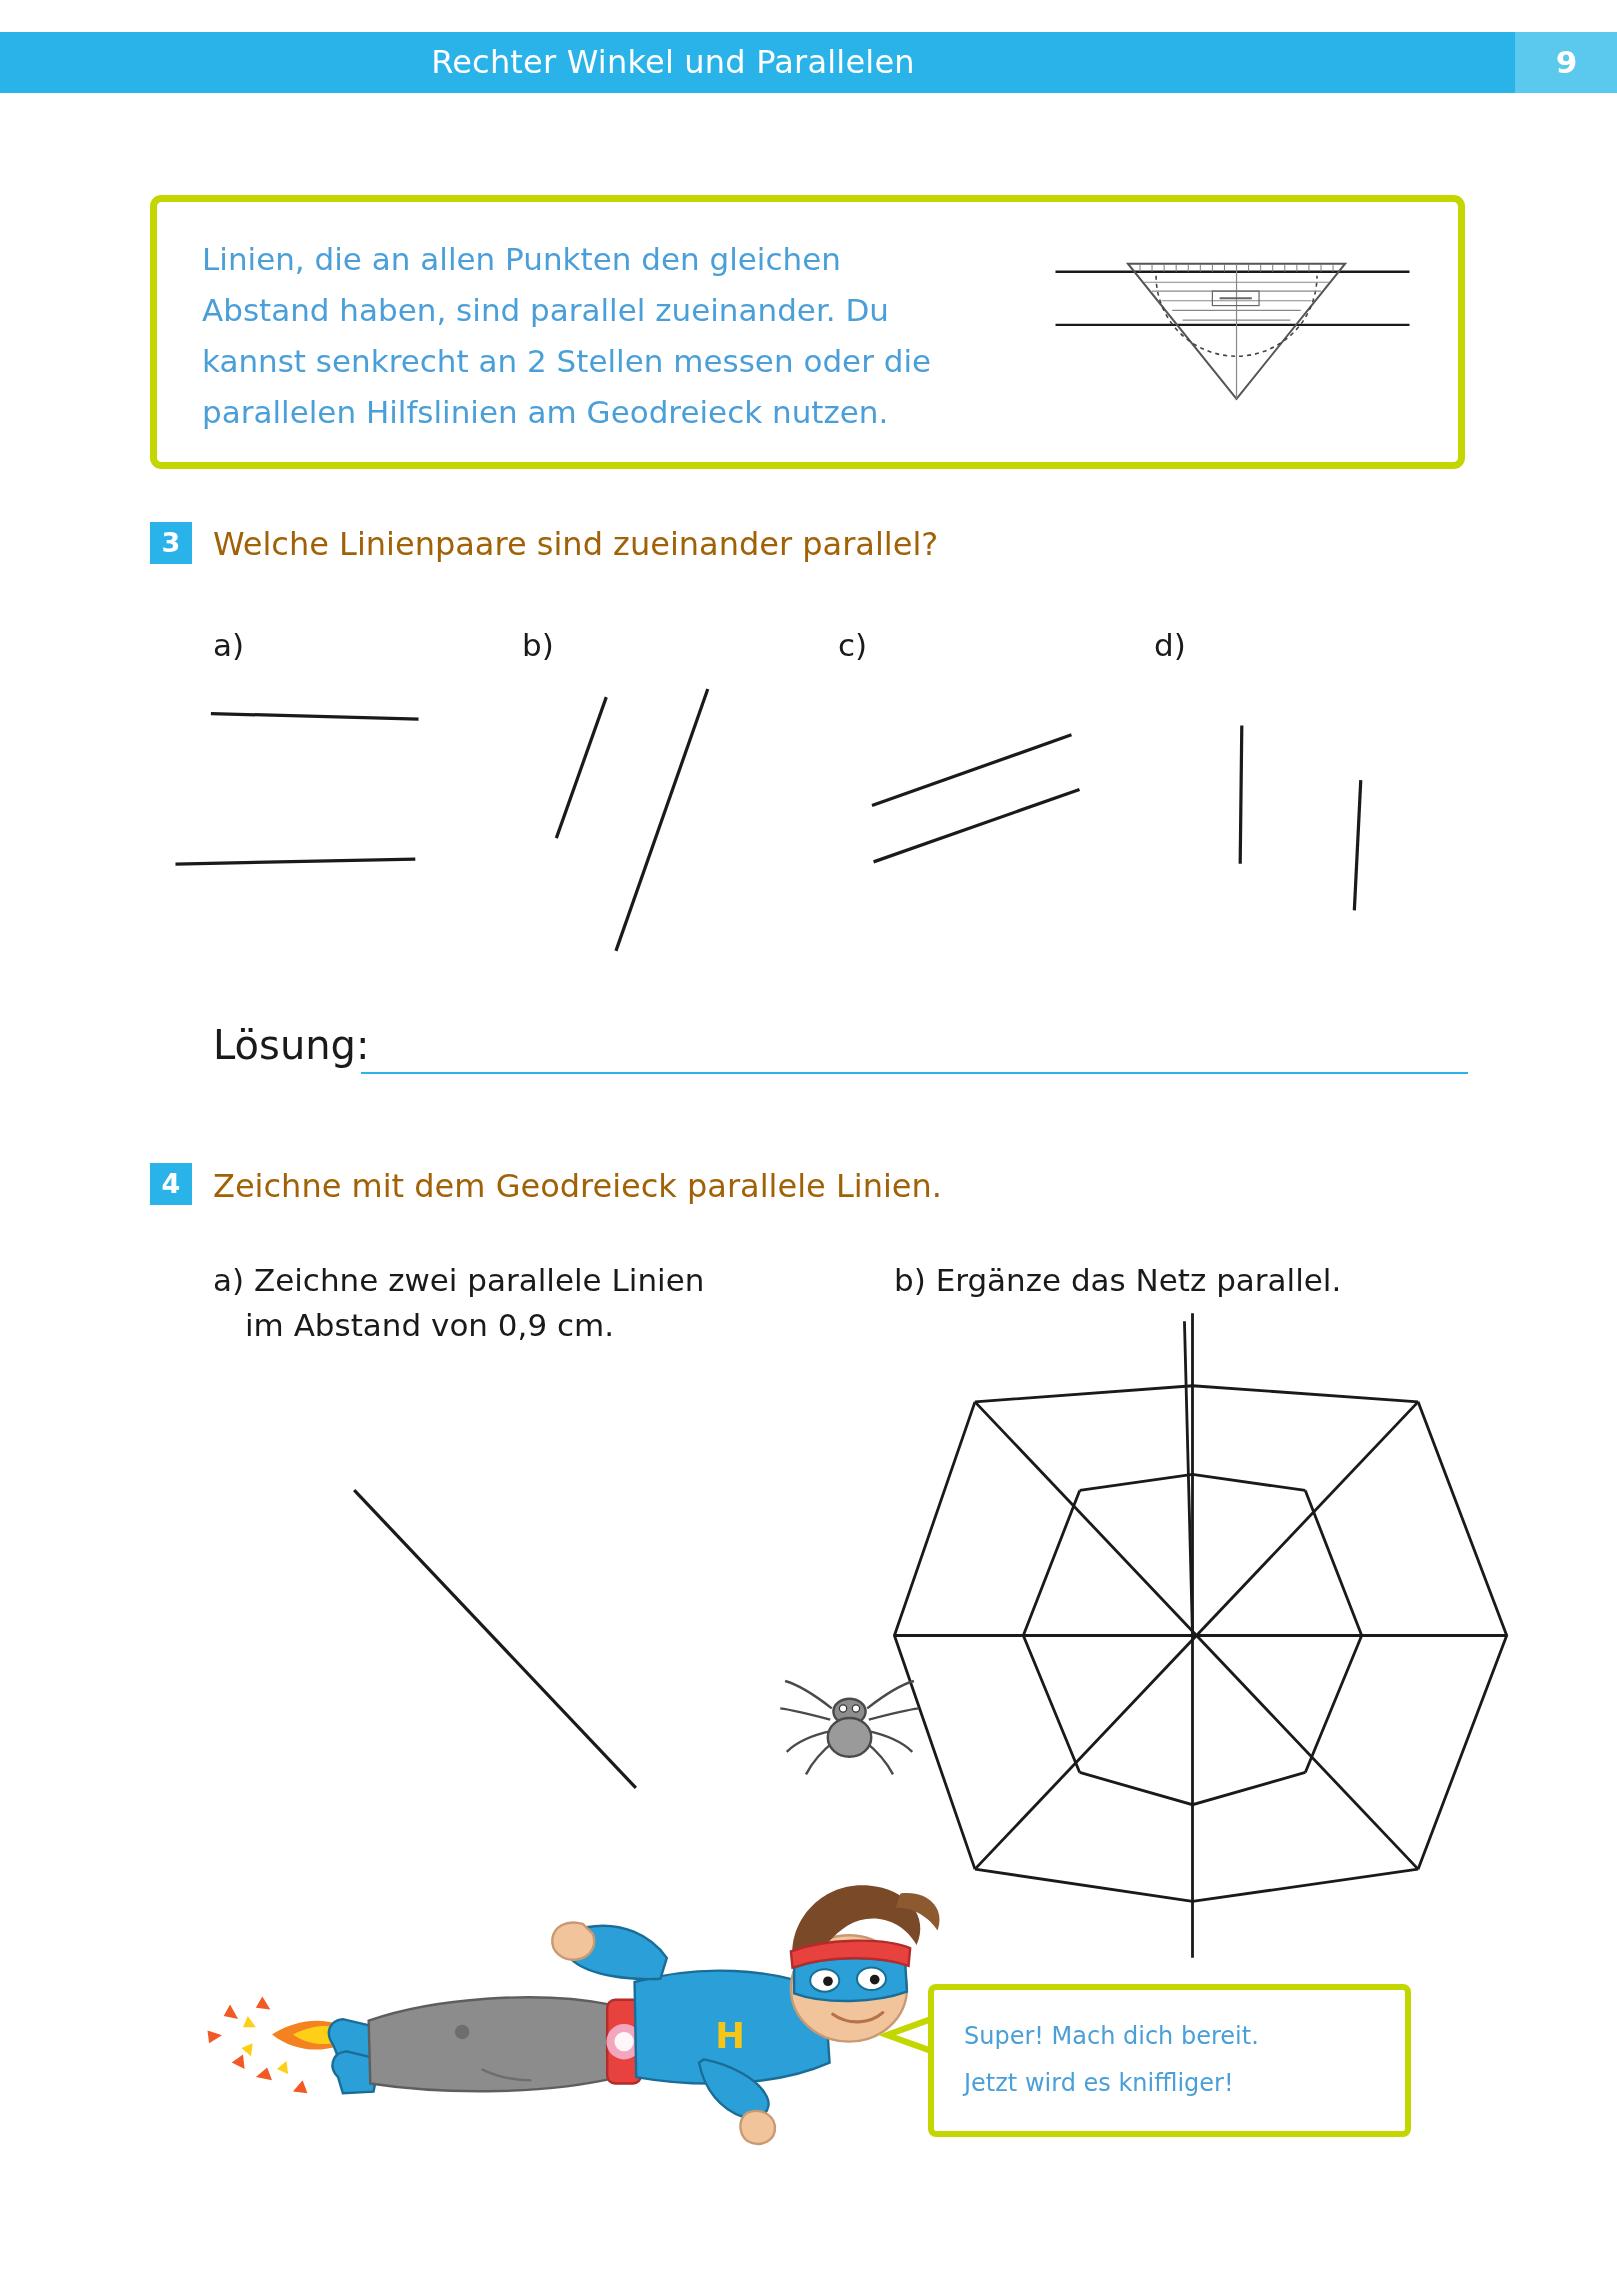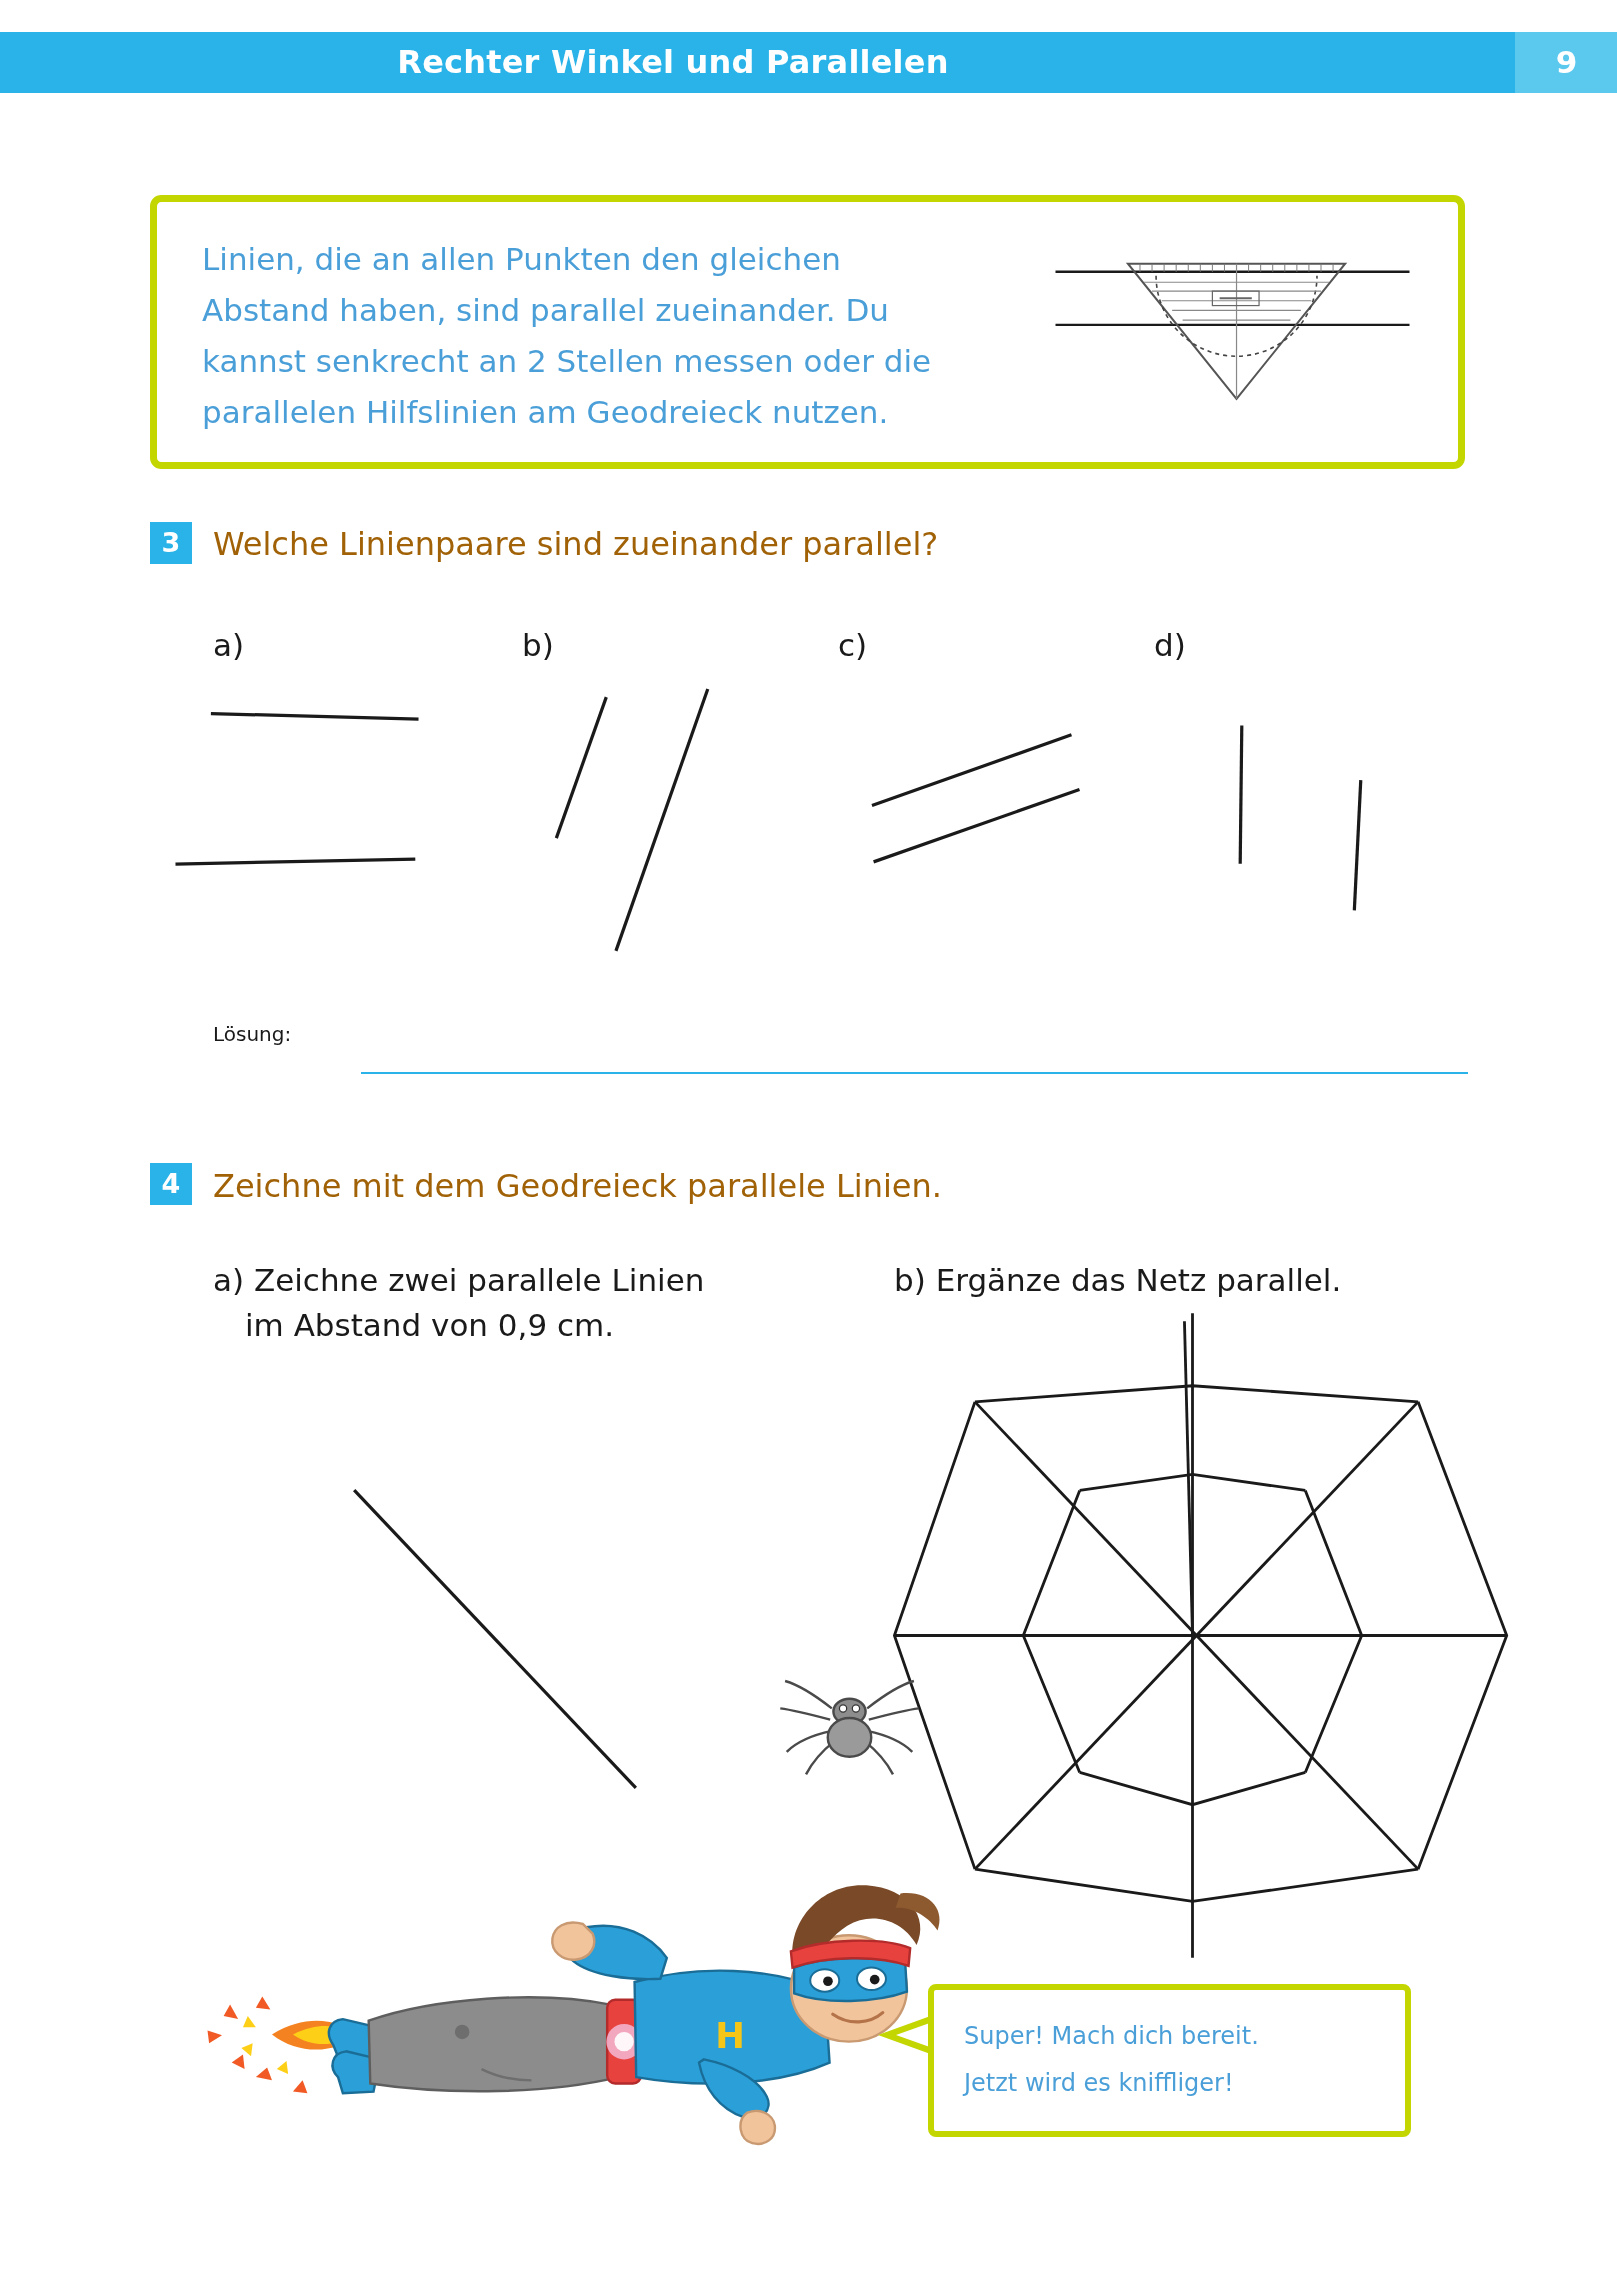--- a/index.html
+++ b/index.html
@@ -27,21 +27,21 @@
   .header-title {
     position: absolute;
     left: 0;
     top: 32px;
     width: 1346px;
     height: 61px;
     line-height: 61px;
     text-align: center;
     color: #ffffff;
     font-size: 32px;
-    font-weight: bold;
+    font-weight: normal;
     letter-spacing: 0.2px;
   }
   .header-pagebox {
     position: absolute;
     right: 0px;
     top: 32px;
     width: 103px;
     height: 61px;
     background: #5bc8ee;
   }
@@ -116,21 +116,21 @@
     position: absolute;
     font-size: 31px;
     color: #1a1a1a;
     line-height: 45px;
   }
 
   .loesung-label {
     position: absolute;
     left: 213px;
     top: 1022px;
-    font-size: 20px;
+    font-size: 40px;
     color: #1a1a1a;
   }
   .loesung-line {
     position: absolute;
     left: 361px;
     top: 1072px;
     width: 1107px;
     height: 2.4px;
     background: #29b3e8;
   }

